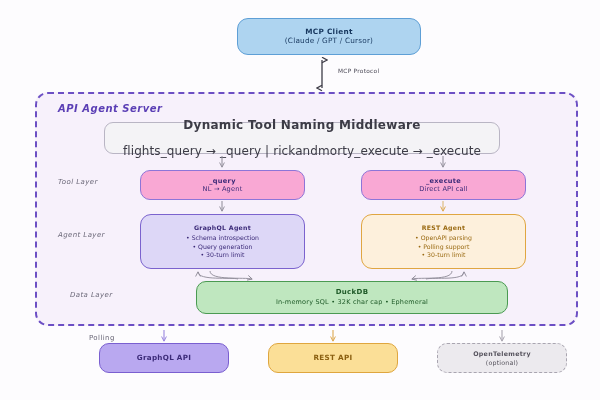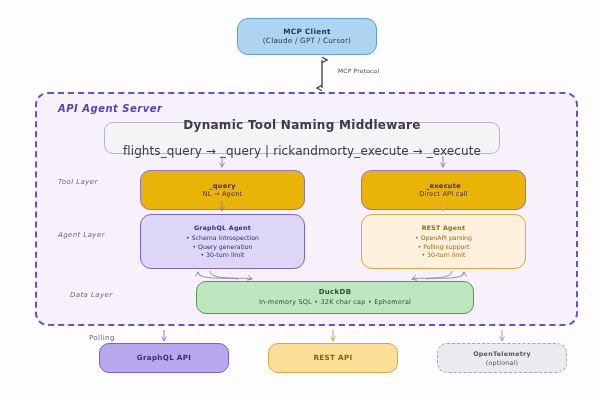--- a/index.html
+++ b/index.html
@@ -44,21 +44,21 @@
     padding: 0;
     list-style: none;
   }
   .bullets li {
     white-space: nowrap;
   }
 
   
   #mcp-client {
     left: 237px; top: 18px;
-    width: 140px; height: 37px;
+    width: 184px; height: 37px;
     background: #aed4f0;
     border: 1.4px solid #5e9fd6;
     border-radius: 11px;
     color: #17375e;
     font-size: 7.3px;
   }
 
   
   #server {
     position: absolute;
@@ -100,25 +100,25 @@
     letter-spacing: .4px;
     font-style: italic;
   }
   #label-tool  { left: 58px;  top: 178px; }
   #label-agent { left: 58px;  top: 231px; }
   #label-data  { left: 70px;  top: 291px; }
   #label-external { left: 89px; top: 334px; font-style: normal; }
 
   
   .tool-box {
-    background: #eab308;
+    background: #f9a8d4;
     border: 1.3px solid #8d75d8;
     color: #3b2a78;
     font-size: 6.6px;
-    height: 40px;
+    height: 30px;
   }
   #tool-query   { left: 140px; top: 170px; width: 165px; }
   #tool-execute { left: 361px; top: 170px; width: 165px; }
 
   
   .agent-box {
     font-size: 6.2px;
     height: 55px;
     border-radius: 11px;
   }
@@ -133,21 +133,21 @@
     background: #fdf0dc;
     border: 1.5px solid #e0a641;
     color: #9a6a12;
   }
   .agent-box .title { margin-bottom: 2px; }
   .agent-box .bullets li { margin: .6px 0; }
 
   
   #duckdb {
     left: 196px; top: 281px;
-    width: 278px; height: 33px;
+    width: 312px; height: 33px;
     background: #bfe7bf;
     border: 1.5px solid #4a9a52;
     color: #1f5a28;
     font-size: 7px;
   }
   #duckdb .sub { margin-top: 2px; font-size: 6.5px; }
 
   
   .ext-box {
     height: 30px;

